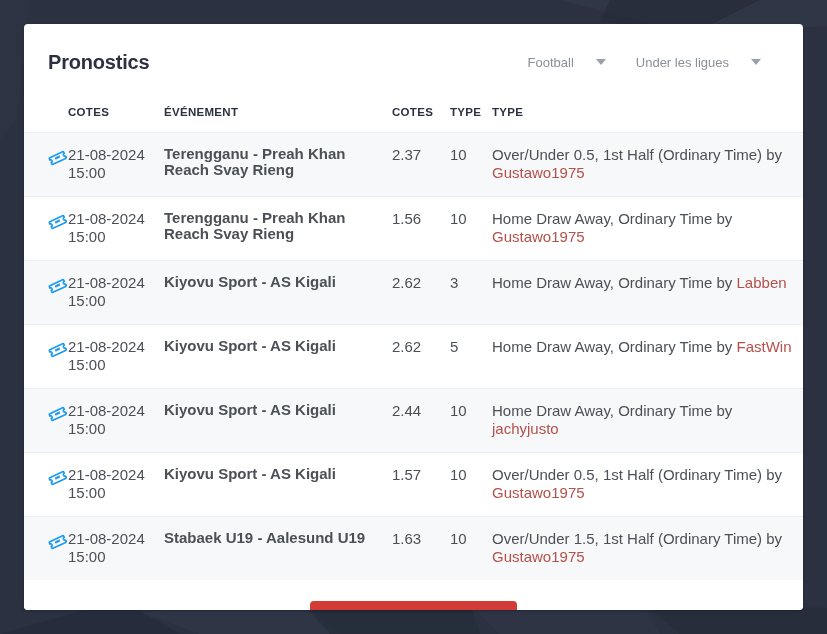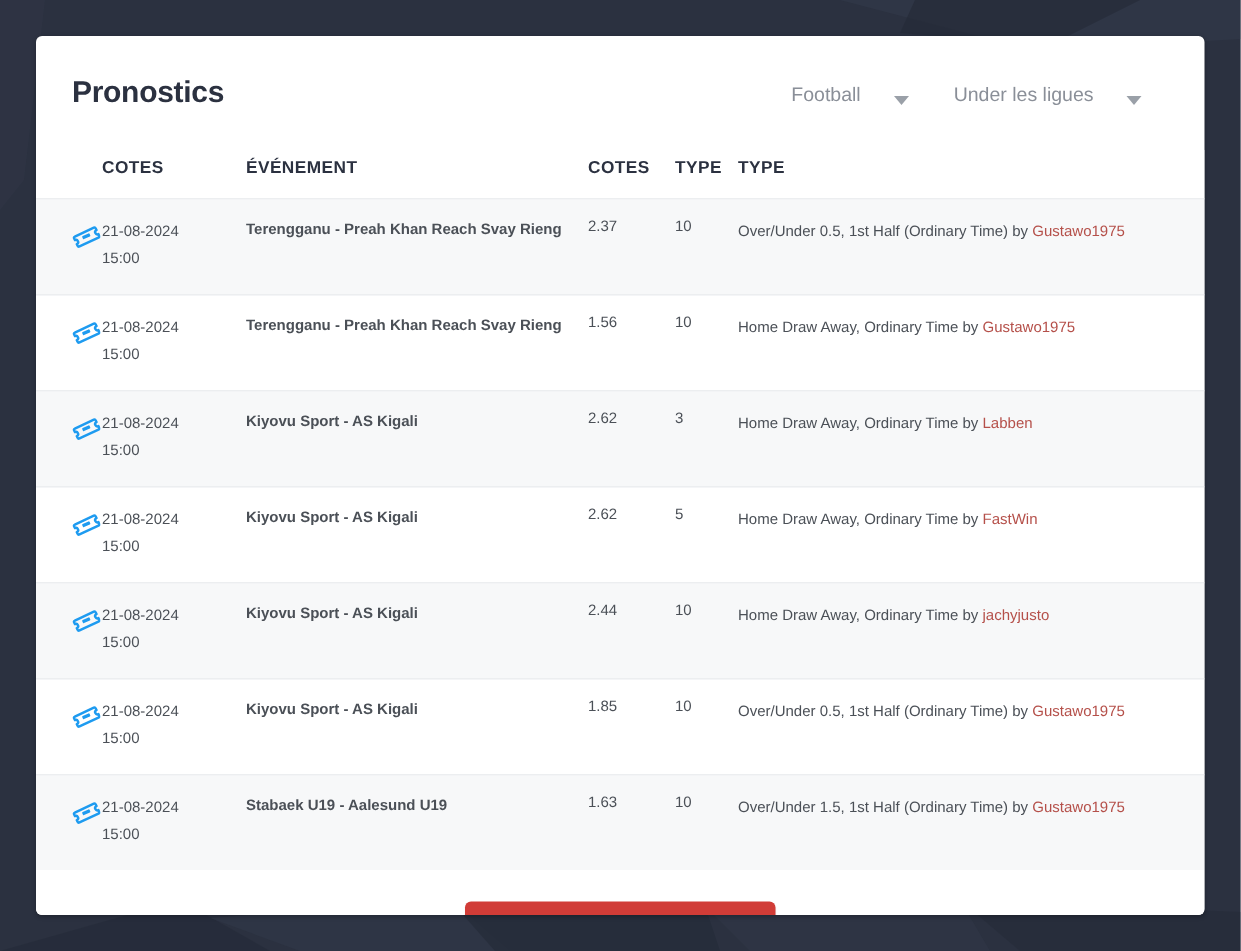--- a/index.html
+++ b/index.html
@@ -53,21 +53,21 @@
     padding-left: 0px;
   }
   .header-controls {
     display: flex;
     align-items: center;
     gap: 30px;
     padding-right: 18px;
   }
   .dropdown {
     display: flex;
-    align-items: flex-end;
+    align-items: center;
     gap: 22px;
     color: #8a8f98;
     font-size: 13px;
     cursor: pointer;
     white-space: nowrap;
   }
   .caret {
     width: 0;
     height: 0;
     border-left: 5px solid transparent;
@@ -99,21 +99,21 @@
   th.c-type   { width: auto; }
 
   table.pronos tbody tr { background: #ffffff; }
   table.pronos tbody tr.alt { background: #f7f8f9; }
   table.pronos tbody tr { border-top: 1px solid #eceef0; }
   table.pronos tbody tr:first-child { border-top: 1px solid #eceef0; }
 
   table.pronos tbody td {
     padding: 13px 6px 14px 6px;
     vertical-align: top;
-    font-size: 10px;
+    font-size: 15px;
     color: #4b5057;
   }
   td.cell-icon { padding-left: 24px !important; padding-top: 15px !important; }
   td.cell-date { color: #585d64; font-size: 12px; line-height: 18px; white-space: nowrap; }
   td.cell-event { font-weight: bold; color: #212529; font-size: 13.5px; line-height: 16px; padding-top: 13px; }
   td.cell-cotes { color: #4b5057; font-size: 13px; }
   td.cell-mise  { color: #4b5057; font-size: 13px; }
   td.cell-type  { color: #6c7177; font-size: 11.5px; line-height: 18px; padding-right: 24px; }
   .user-link { color: #b5504a; text-decoration: none; }
 
@@ -263,21 +263,21 @@
           <td class="cell-icon">
             <svg class="ticket-icon" viewBox="0 0 24 24">
               <g transform="rotate(-25 12 12)">
                 <path d="M3.2 8.2h17.6a1.2 1.2 0 0 1 1.2 1.2v1.5a1.9 1.9 0 0 0 0 3.8v1.5a1.2 1.2 0 0 1-1.2 1.2H3.2A1.2 1.2 0 0 1 2 16.2v-1.5a1.9 1.9 0 0 0 0-3.8V9.4a1.2 1.2 0 0 1 1.2-1.2z" fill="none" stroke="#1e9bf0" stroke-width="2.1" stroke-linejoin="round"></path>
                 <rect x="8.6" y="10.6" width="6.8" height="2.8" rx="0.7" fill="#1e9bf0"></rect>
               </g>
             </svg>
           </td>
           <td class="cell-date"><span>21-08-2024</span><br><span>15:00</span></td>
           <td class="cell-event"><span>Kiyovu Sport - AS Kigali</span></td>
-          <td class="cell-cotes">1.85</td>
+          <td class="cell-cotes">1.57</td>
           <td class="cell-mise">10</td>
           <td class="cell-type"><span>Over/Under 0.5, 1st Half (Ordinary Time) by</span> <a class="user-link" href="#">Gustawo1975</a></td>
         </tr>
         <tr class="alt">
           <td class="cell-icon">
             <svg class="ticket-icon" viewBox="0 0 24 24">
               <g transform="rotate(-25 12 12)">
                 <path d="M3.2 8.2h17.6a1.2 1.2 0 0 1 1.2 1.2v1.5a1.9 1.9 0 0 0 0 3.8v1.5a1.2 1.2 0 0 1-1.2 1.2H3.2A1.2 1.2 0 0 1 2 16.2v-1.5a1.9 1.9 0 0 0 0-3.8V9.4a1.2 1.2 0 0 1 1.2-1.2z" fill="none" stroke="#1e9bf0" stroke-width="2.1" stroke-linejoin="round"></path>
                 <rect x="8.6" y="10.6" width="6.8" height="2.8" rx="0.7" fill="#1e9bf0"></rect>
               </g>

